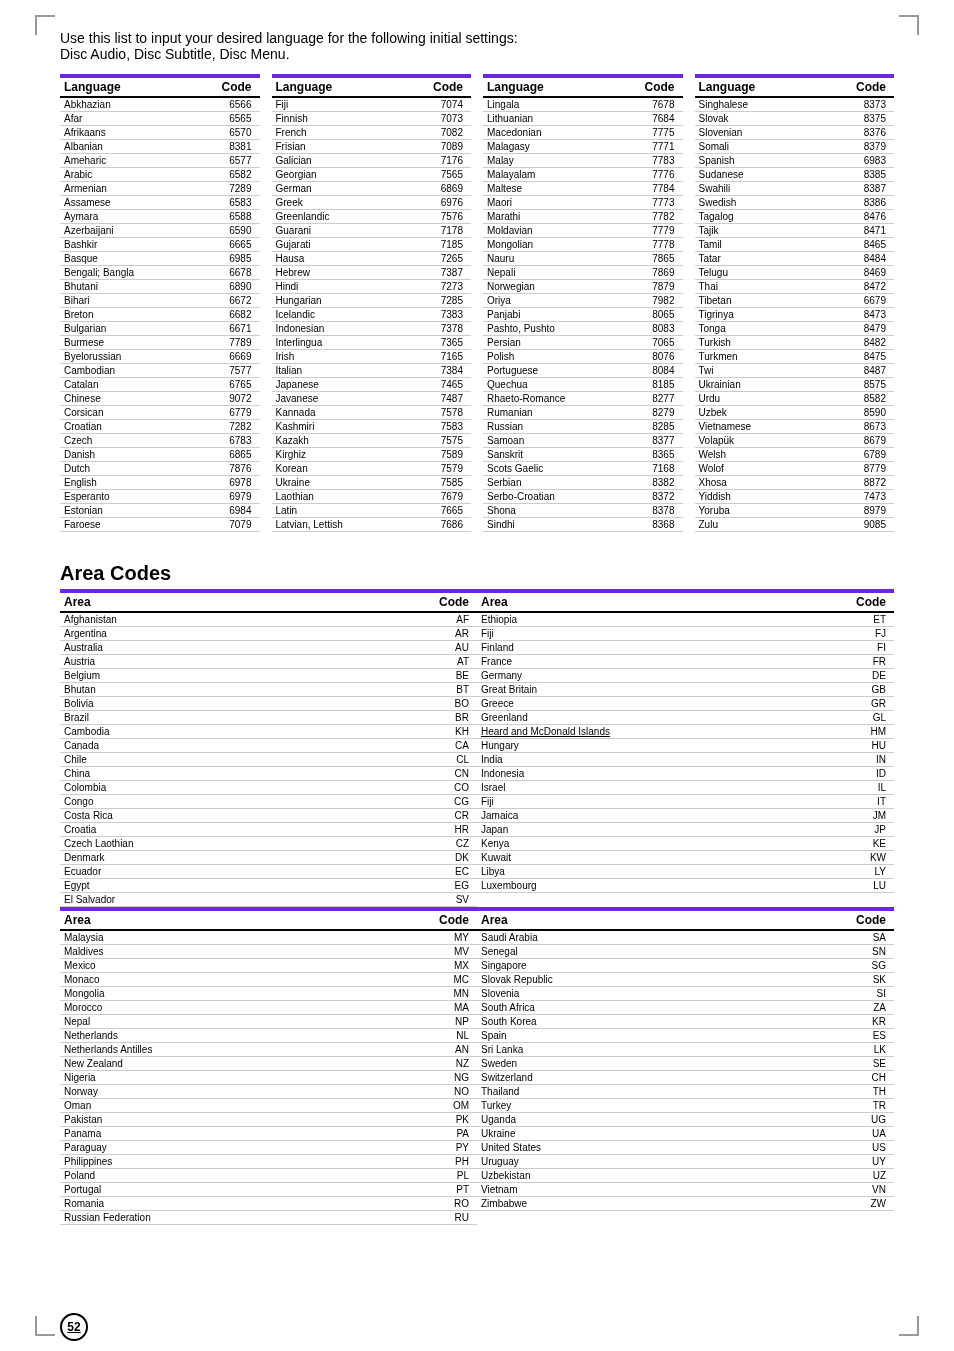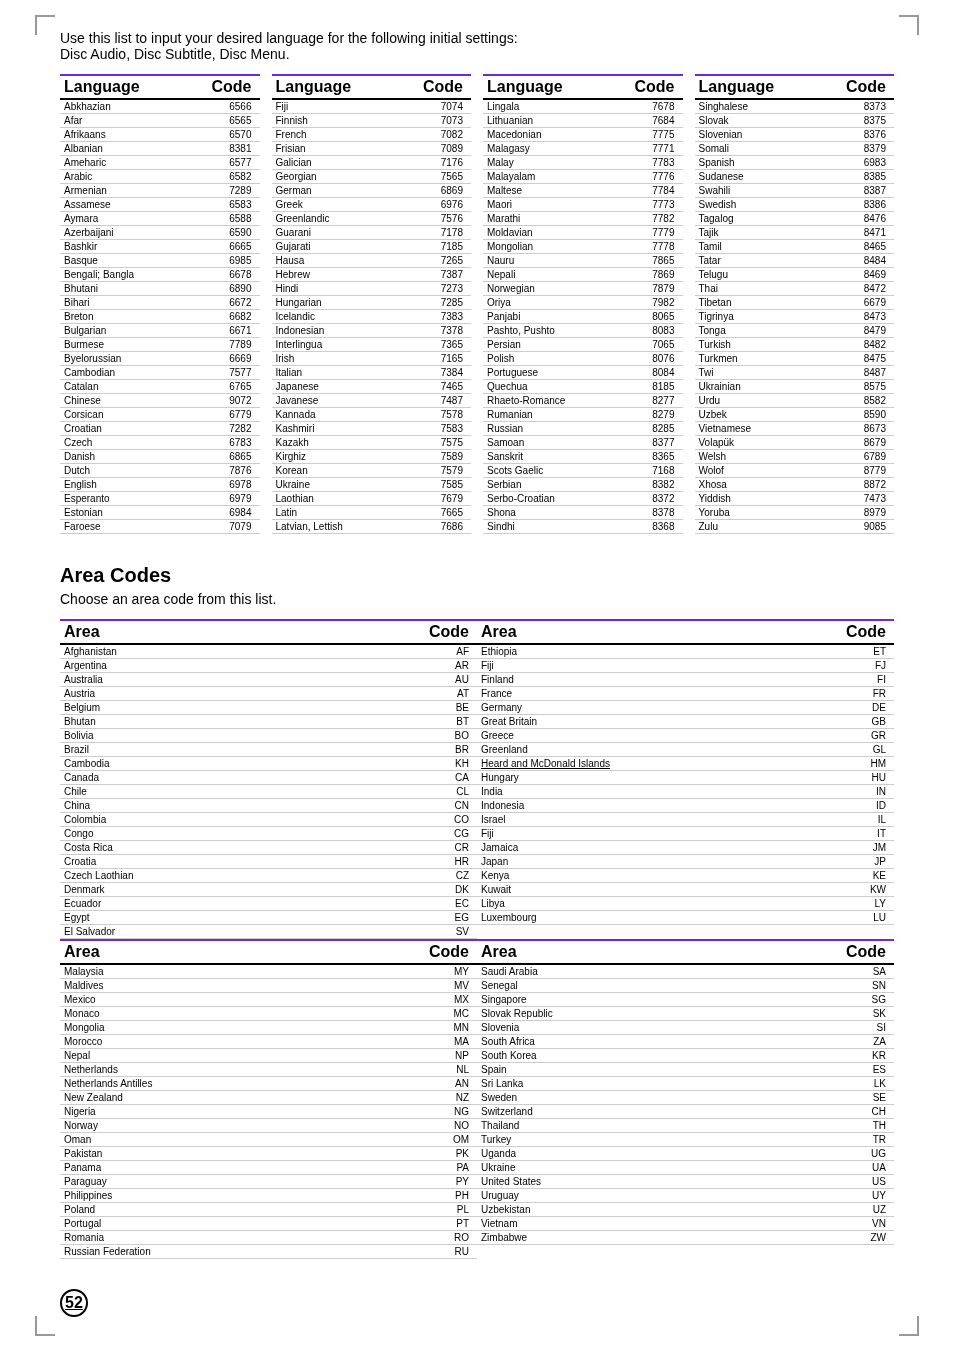--- a/index.html
+++ b/index.html
@@ -44,22 +44,22 @@
     table {
       width: 100%;
       border-collapse: collapse;
       font-size: 10.5px;
     }
     th {
       font-weight: bold;
       text-align: left;
       padding: 2px 4px;
       border-bottom: 2px solid #000;
-      border-top: 2px solid #6d28d9;
-      font-size: 16px;
+      border-top: 4px solid #6d28d9;
+      font-size: 12px;
     }
     td {
       padding: 1px 4px;
       border-bottom: 1px solid #ccc;
       font-size: 10px;
       white-space: nowrap;
     }
     .code-col {
       text-align: right;
       padding-right: 8px;
@@ -72,30 +72,30 @@
       margin-bottom: 30px;
     }
     .area-tables {
       display: grid;
       grid-template-columns: 1fr 1fr;
       gap: 0 0;
       width: 100%;
     }
     .page-number {
       position: absolute;
-      bottom: 34px;
+      bottom: 10px;
       left: 60px;
       width: 28px;
       height: 28px;
       border: 2px solid #000;
       border-radius: 50%;
       display: flex;
       align-items: center;
       justify-content: center;
-      font-size: 16px;
+      font-size: 12px;
       font-weight: bold;
       text-decoration: underline;
     }
   </style>
 </head>
 <body>
 
 <div class="page">
 
   <div class="corner-mark corner-tl"></div>
@@ -650,21 +650,20 @@
             <tr>
               <td>Zulu</td>
               <td class="code-col">9085</td>
             </tr>
           </tbody>
       </table>
     </div>
   </div>
 
   <h1>Area Codes</h1>
-  <div class="subtitle">Choose an area code from this list.</div>
 
   <div class="area-tables">
 
     <div>
       <table>
         <thead>
           <tr>
             <th>Area</th>
             <th class="code-col">Code</th>
           </tr>

